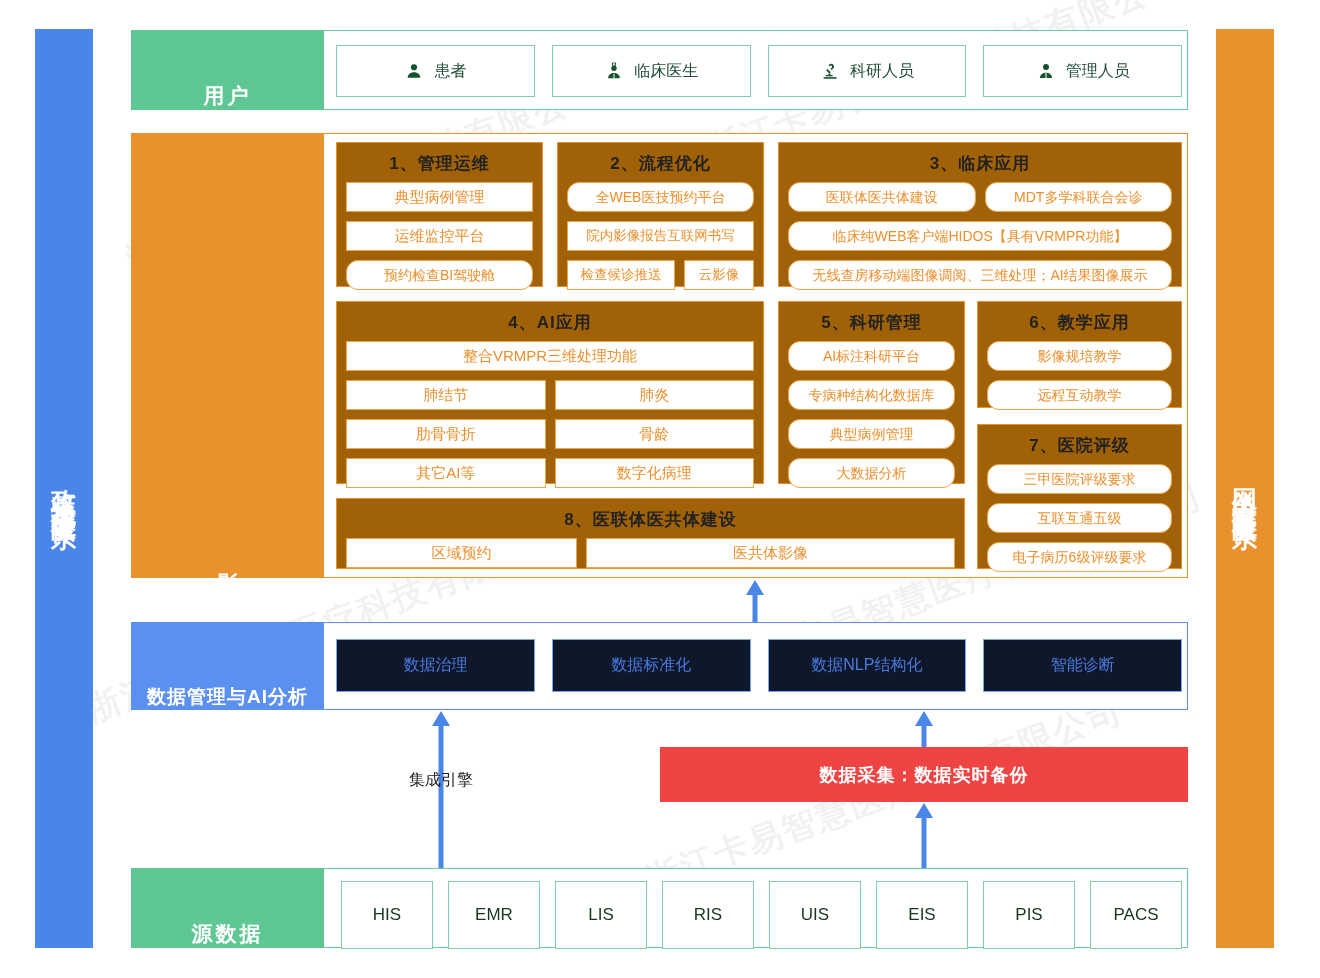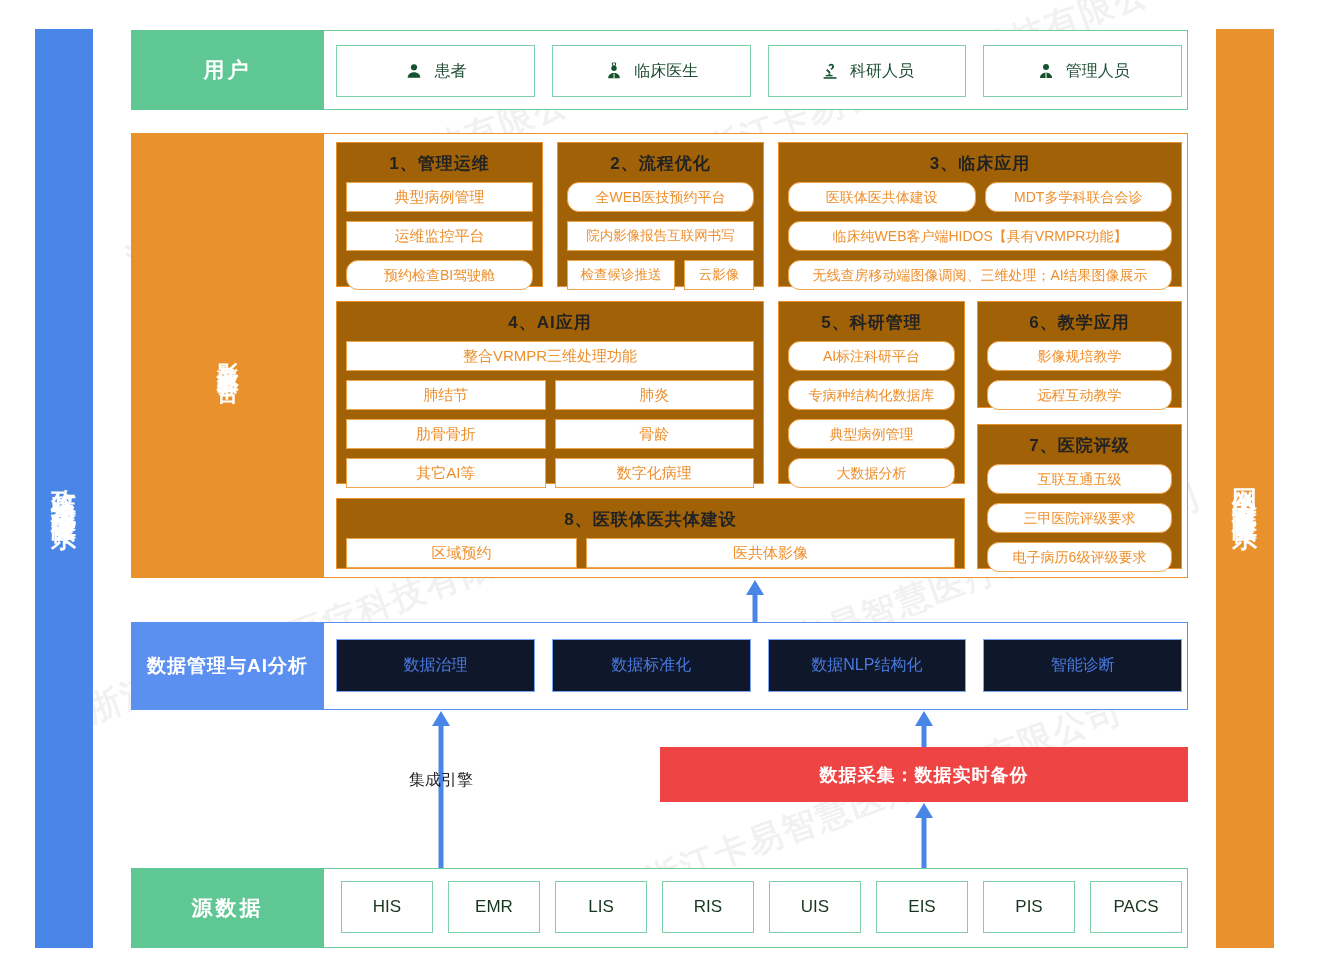--- a/index.html
+++ b/index.html
@@ -36,21 +36,21 @@
     text-orientation:upright;
     letter-spacing:5px;
   }
   #pillar-left{left:35px;top:29px;width:58px;height:919px;background:#4a86e8;}
   #pillar-right{left:1216px;top:29px;width:58px;height:919px;background:#e8912d;}
 
   
   .band{position:absolute;box-sizing:border-box;}
   .band-label{
     position:absolute;box-sizing:border-box;
-    display:flex;align-items:center;justify-content:center;
+    display:flex;align-items:flex-end;justify-content:center;
     color:#fff;font-weight:700;
   }
 
   
   #user-band{left:131px;top:30px;width:1057px;height:80px;border:1px solid #6ccb9c;background:#fff;}
   #user-label{left:131px;top:30px;width:193px;height:80px;background:#5fc794;font-size:21px;letter-spacing:3px;}
   .user-items{position:absolute;left:336px;top:45px;width:846px;height:52px;display:flex;gap:17px;}
   .user-item{
     flex:1;border:1px solid #7fd0a8;background:#fff;
     display:flex;align-items:center;justify-content:center;gap:10px;
@@ -105,21 +105,21 @@
     display:flex;align-items:center;justify-content:center;letter-spacing:1px;
   }
   #engine-label{
     position:absolute;left:380px;top:770px;width:122px;
     text-align:center;color:#222;font-size:16px;
   }
 
   
   #src-band{left:131px;top:868px;width:1057px;height:80px;border:1px solid #6ccb9c;background:#fff;}
   #src-label{left:131px;top:868px;width:193px;height:80px;background:#5fc794;font-size:21px;letter-spacing:3px;}
-  .src-items{position:absolute;left:341px;top:881px;width:841px;height:52px;display:flex;gap:15px;}
+  .src-items{position:absolute;left:341px;top:881px;width:841px;height:68px;display:flex;gap:15px;}
   .src-item{
     flex:1;border:1px solid #7fd0a8;background:#fff;
     display:flex;align-items:center;justify-content:center;
     color:#17361f;font-size:17px;
   }
 
   
   .arrow{position:absolute;}
   .arrow .shaft{position:absolute;left:50%;transform:translateX(-50%);width:5px;background:#4a86e8;}
   .arrow .head{
@@ -285,24 +285,24 @@
         <div class="cell sm">影像规培教学</div>
       </div>
     <div class="cellrow">
         <div class="cell sm">远程互动教学</div>
       </div>
   </div>
 
   <div class="grp" style="left:977px;top:424px;width:205px;height:145px;">
     <div class="grp-title">7、医院评级</div>
     <div class="cellrow">
+        <div class="cell sm">三甲医院评级要求</div>
+      </div>
+    <div class="cellrow">
         <div class="cell sm">互联互通五级</div>
-      </div>
-    <div class="cellrow">
-        <div class="cell sm">三甲医院评级要求</div>
       </div>
     <div class="cellrow">
         <div class="cell sm">电子病历6级评级要求</div>
       </div>
   </div>
 
   <div class="grp" style="left:336px;top:498px;width:629px;height:71px;">
     <div class="grp-title">8、医联体医共体建设</div>
     <div class="cellrow">
       <div class="cell">区域预约</div>

